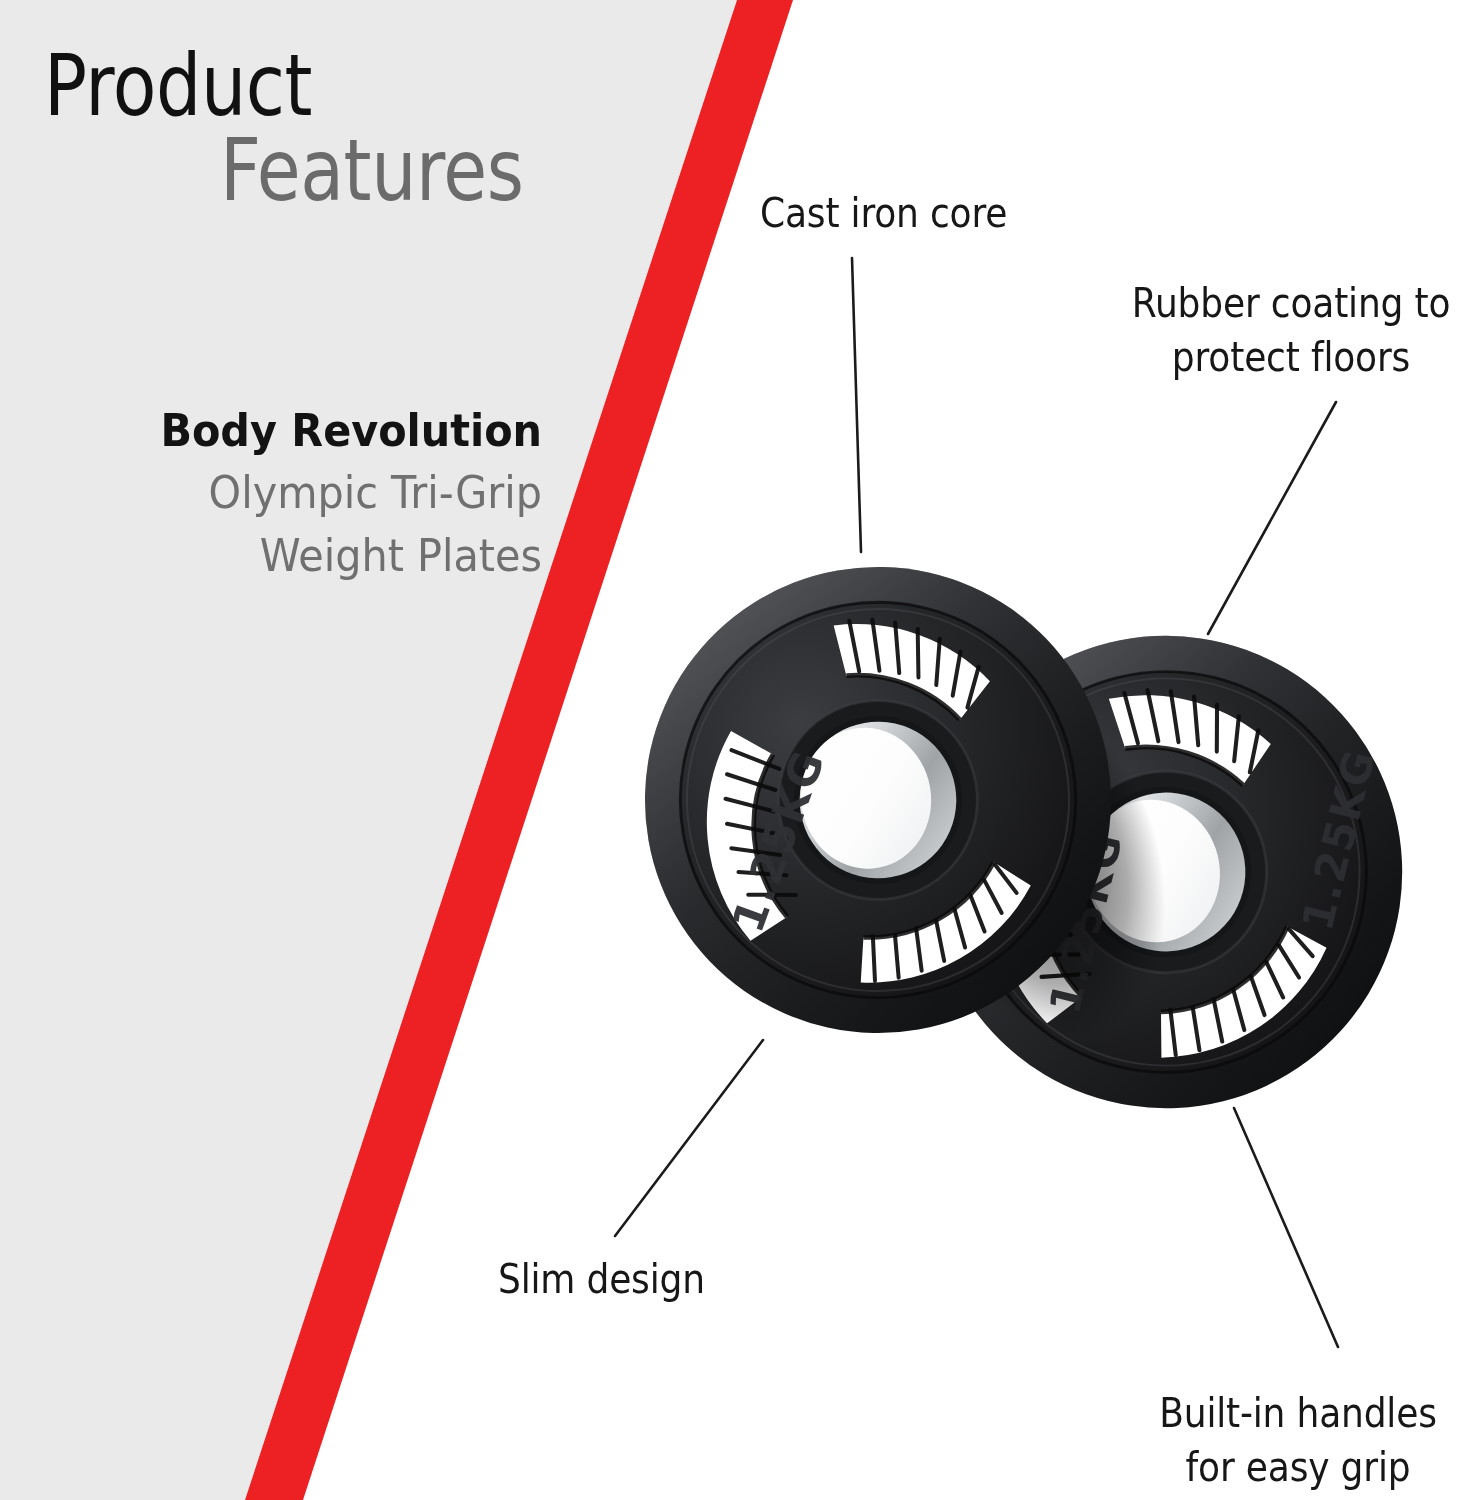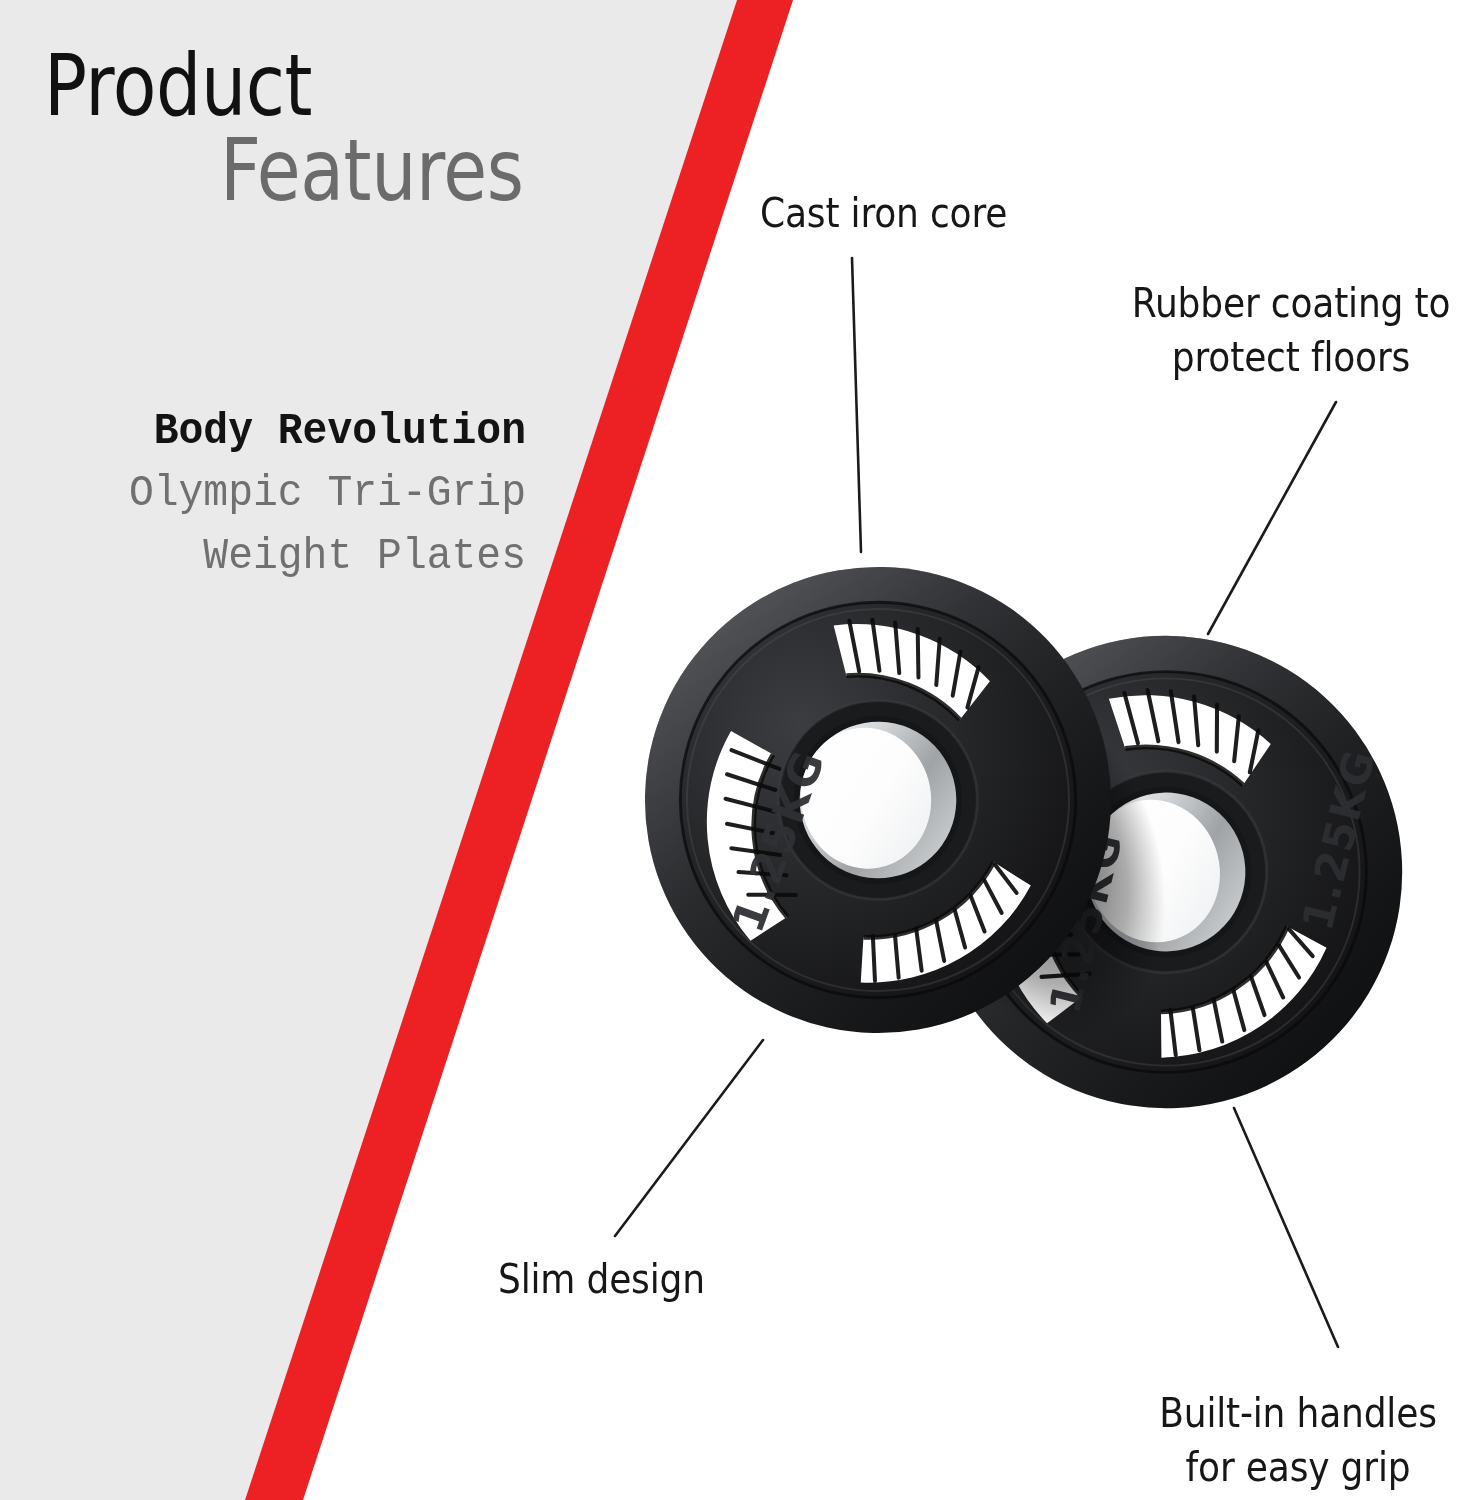--- a/index.html
+++ b/index.html
@@ -54,25 +54,24 @@
     color: #6b6b6b;
     letter-spacing: -0.5px;
     transform: scaleX(0.83);
     transform-origin: left center;
     white-space: nowrap;
     margin-left: 176px;
   }
 
   .product-block {
     position: absolute;
-    left: 4px;
+    left: 20px;
     top: 400px;
     width: 522px;
     text-align: right;
-    font-family: Liberation Mono, monospace;
   }
   .product-name {
     display: block;
     font-size: 44px;
     line-height: 1.42;
     font-weight: 600;
     color: #131313;
     letter-spacing: 0px;
     transform: scaleX(0.94);
     transform-origin: right center;

